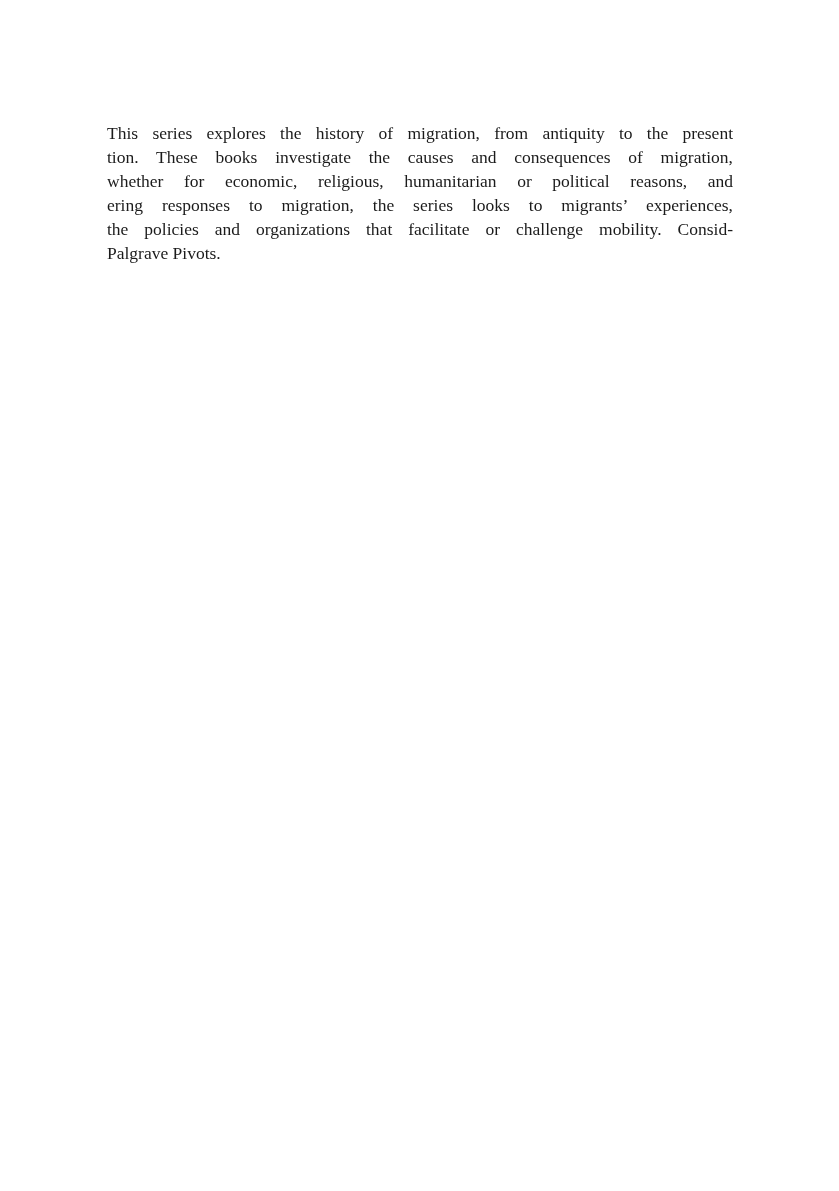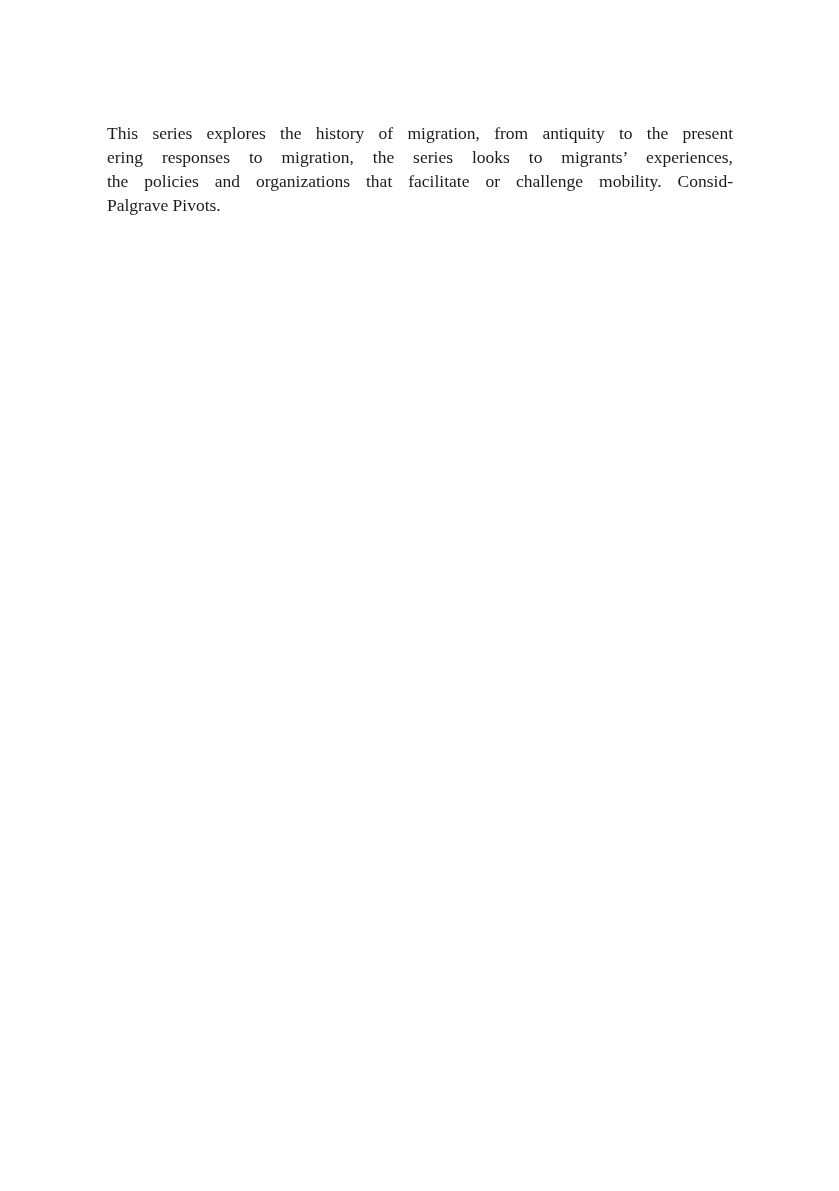--- a/index.html
+++ b/index.html
@@ -40,17 +40,19 @@
     text-align: right;
     text-align-last: left;
   }
 </style>
 </head>
 <body>
 
 <div class="page">
   <div class="series-description">
     <div class="line">This series explores the history of migration, from antiquity to the present</div>
+    <div class="line">tion. These books investigate the causes and consequences of migration,</div>
+    <div class="line">whether for economic, religious, humanitarian or political reasons, and</div>
     <div class="line">ering responses to migration, the series looks to migrants’ experiences,</div>
     <div class="line">the policies and organizations that facilitate or challenge mobility. Consid-</div>
     <div class="line last">Palgrave Pivots.</div>
   </div>
 </div>
 
 </body></html>

